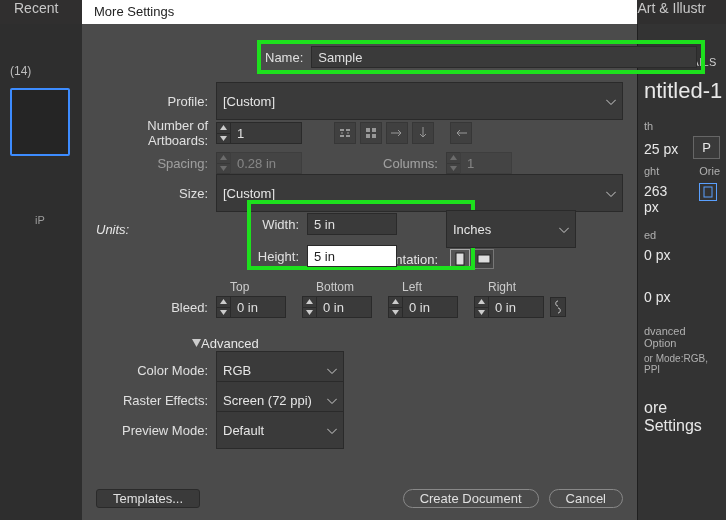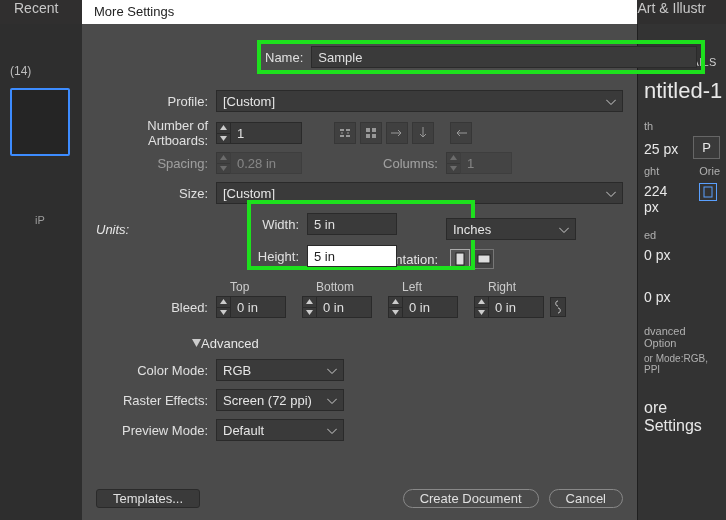--- a/index.html
+++ b/index.html
@@ -30,21 +30,21 @@
   .lbl { text-align:right; padding-right:8px; color:#e0e0e0; font-size:13px; flex:0 0 120px; }
 
   .txt { background:#3a3a3a; border:1px solid #2a2a2a; color:#e0e0e0; height:22px; padding:0 6px; font-size:13px;}
   .txt.white { background:#fff; color:#222; }
 
   .stepper { display:flex; flex-direction:column; width:14px; height:22px; border:1px solid #2a2a2a; border-right:none;}
   .stepper span { flex:1; background:#3a3a3a; display:flex; align-items:center; justify-content:center; }
   .stepper span:first-child { border-bottom:1px solid #2a2a2a;}
   .stepper svg { width:7px; height:5px; }
 
-  .dropdown { background:#3a3a3a; border:1px solid #2a2a2a; height:22px; display:flex; align-items:center; padding:0 6px; position:relative;}
+  .dropdown { background:#3a3a3a; border:1px solid #2a2a2a; height:38px; display:flex; align-items:center; padding:0 6px; position:relative;}
   .dropdown .caret { position:absolute; right:6px; top:50%; transform:translateY(-50%); }
 
   .hi-green { border:4px solid #1de01d; padding:4px; }
   .hi-green.name { position:absolute; left:175px; top:40px; width:448px; height:34px; display:flex; align-items:center;}
   .hi-green.wh { position:absolute; left:165px; top:200px; width:228px; height:70px; }
 
   .wh-inner .row { height:32px; }
   .wh-inner .lbl { flex:0 0 52px; }
 
   .toolbar-icons { display:flex; gap:4px; }
@@ -85,21 +85,21 @@
   <div class="rp-head">SET DETAILS</div>
   <div class="rp-title">ntitled-1</div>
   <div class="rp-lbl">th</div>
   <div style="display:flex; gap:6px; align-items:center;">
     <div class="rp-val">25 px</div>
     <div class="rp-btn" style="margin-left:auto;">P</div>
   </div>
   <div style="display:flex; gap:20px">
     <div>
       <div class="rp-lbl">ght</div>
-      <div class="rp-val">224 px</div>
+      <div class="rp-val">263 px</div>
     </div>
     <div>
       <div class="rp-lbl">Orie</div>
       <div style="width:18px;height:18px;border:1px solid #5aa0ff;margin-top:6px;display:flex;align-items:center;justify-content:center;">
         <svg width="10" height="12" viewBox="0 0 10 12">
             <rect x="1" y="1" width="8" height="10" fill="none" stroke="#5aa0ff"></rect>
           </svg>
       </div>
     </div>
   </div>

